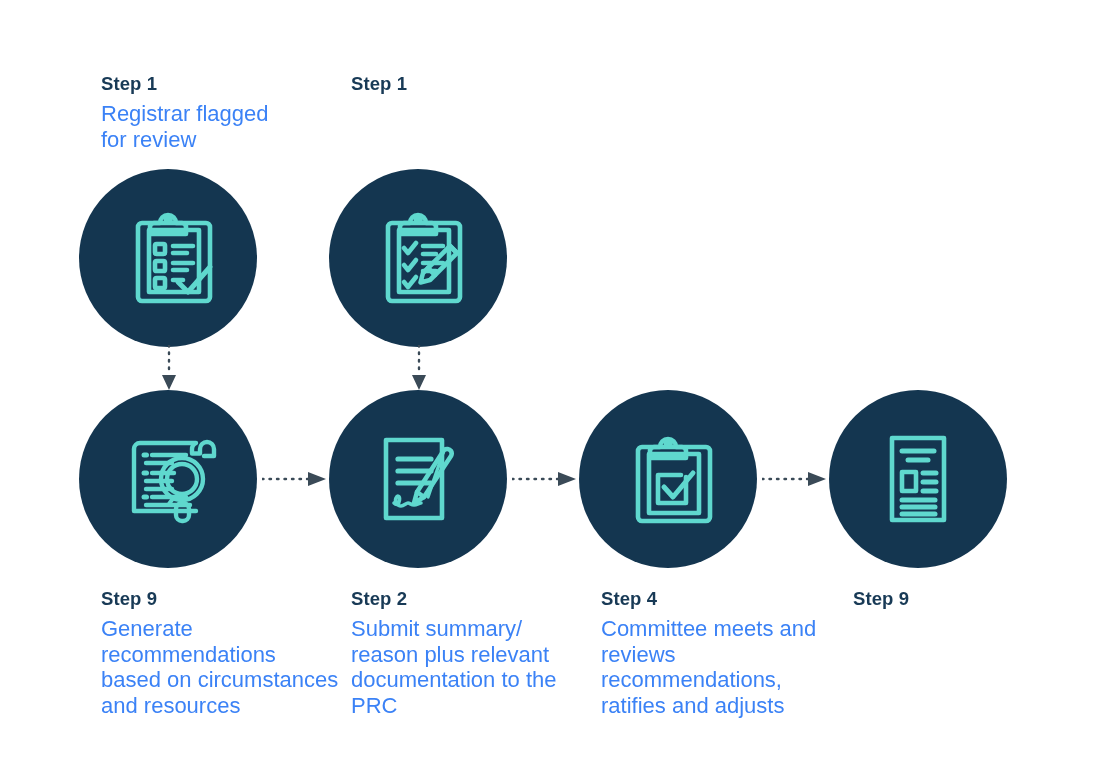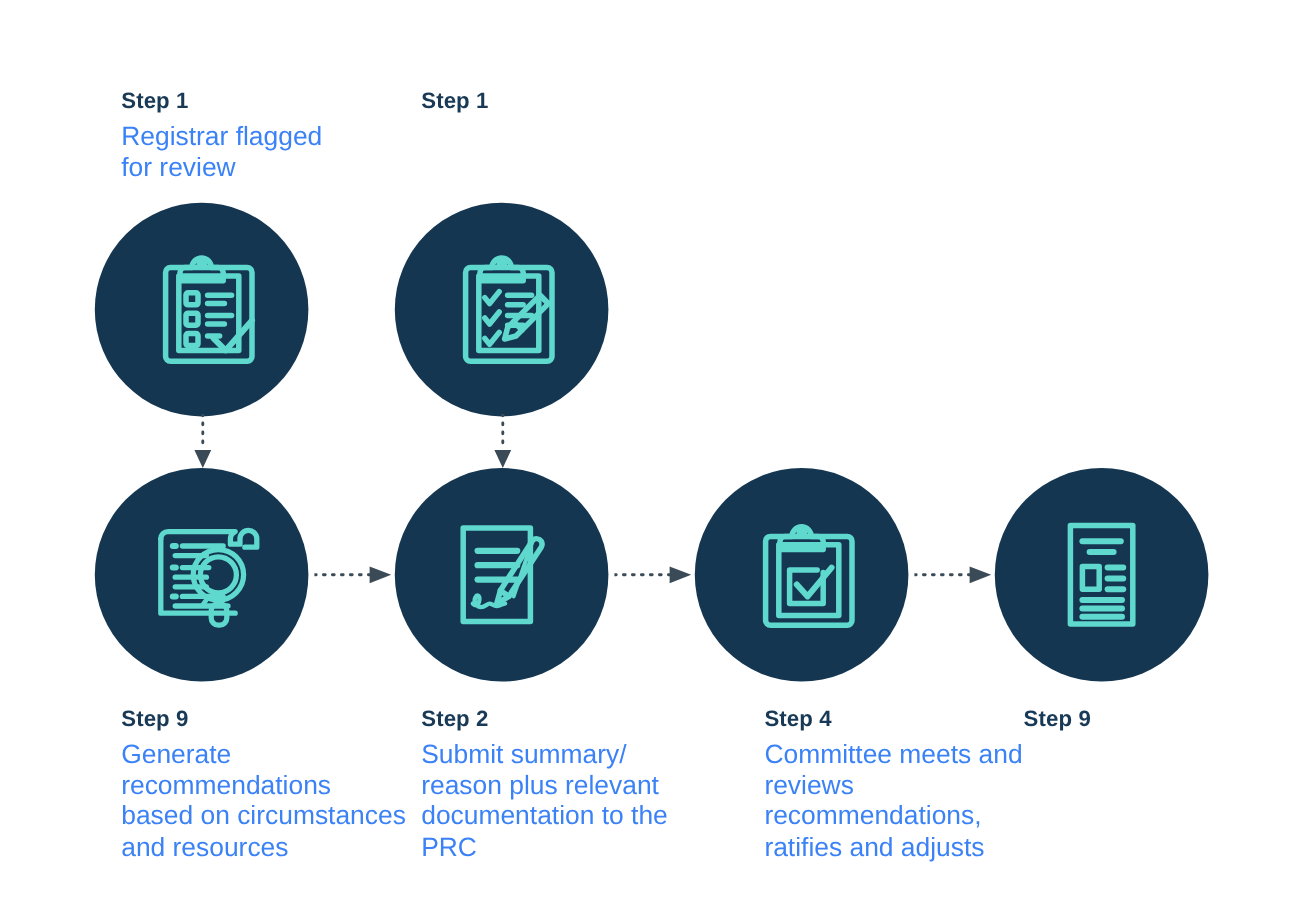--- a/index.html
+++ b/index.html
@@ -232,21 +232,21 @@
 and resources</div>
   </div>
 
   <div class="caption" style="left:351px; top:589px;">
     <div class="step-title">Step 2</div>
     <div class="step-desc">Submit summary/
 reason plus relevant
 documentation to the PRC</div>
   </div>
 
-  <div class="caption" style="left:601px; top:589px;margin-left:36px;">
+  <div class="caption" style="left:601px; top:589px;">
     <div class="step-title">Step 4</div>
     <div class="step-desc">Committee meets and
 reviews recommendations,
 ratifies and adjusts</div>
   </div>
 
   <div class="caption" style="left:853px; top:589px;">
     <div class="step-title">Step 9</div>
   </div>
 

